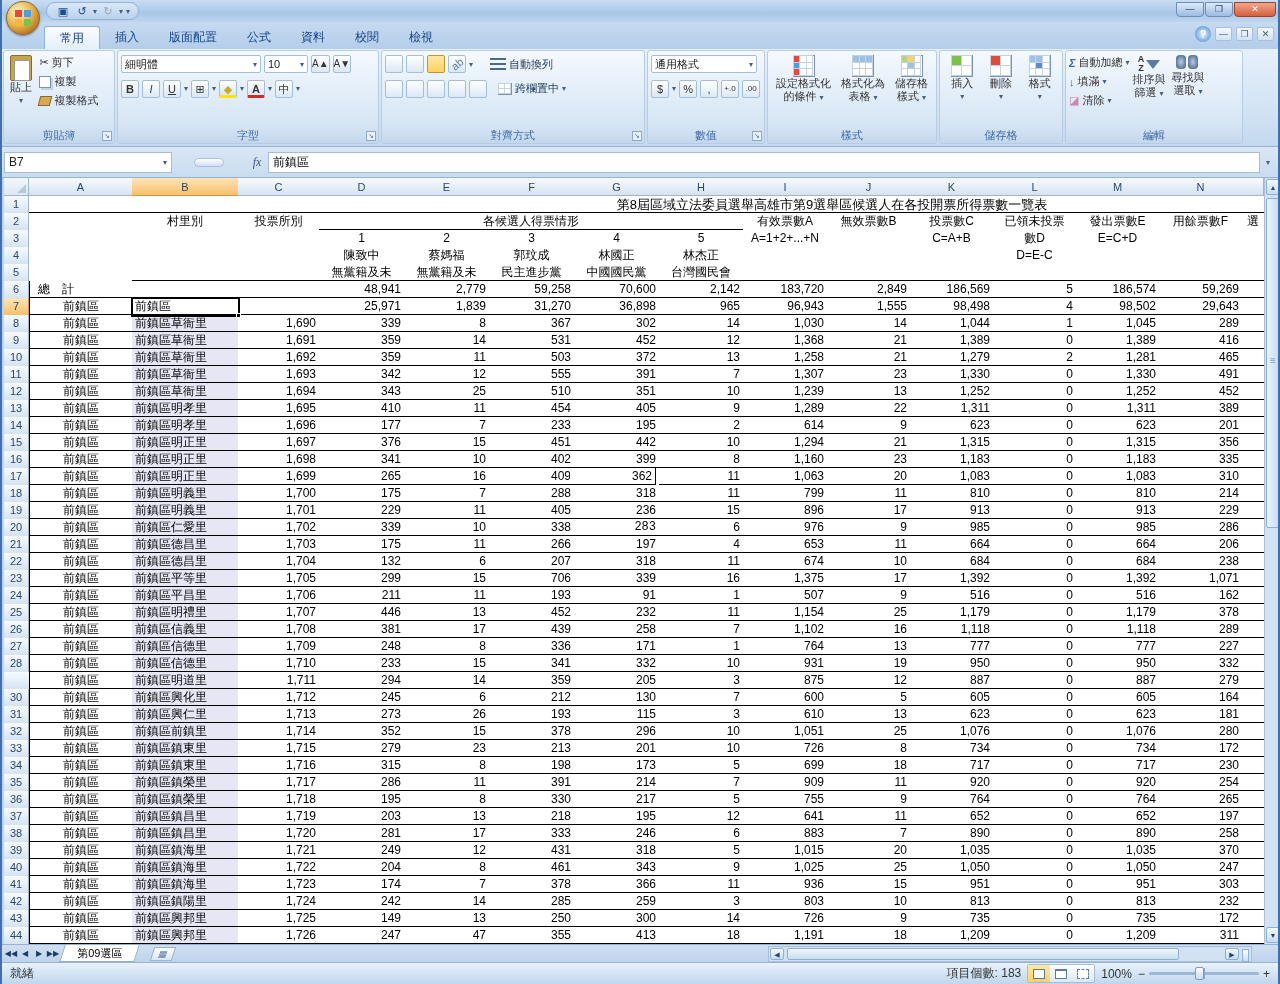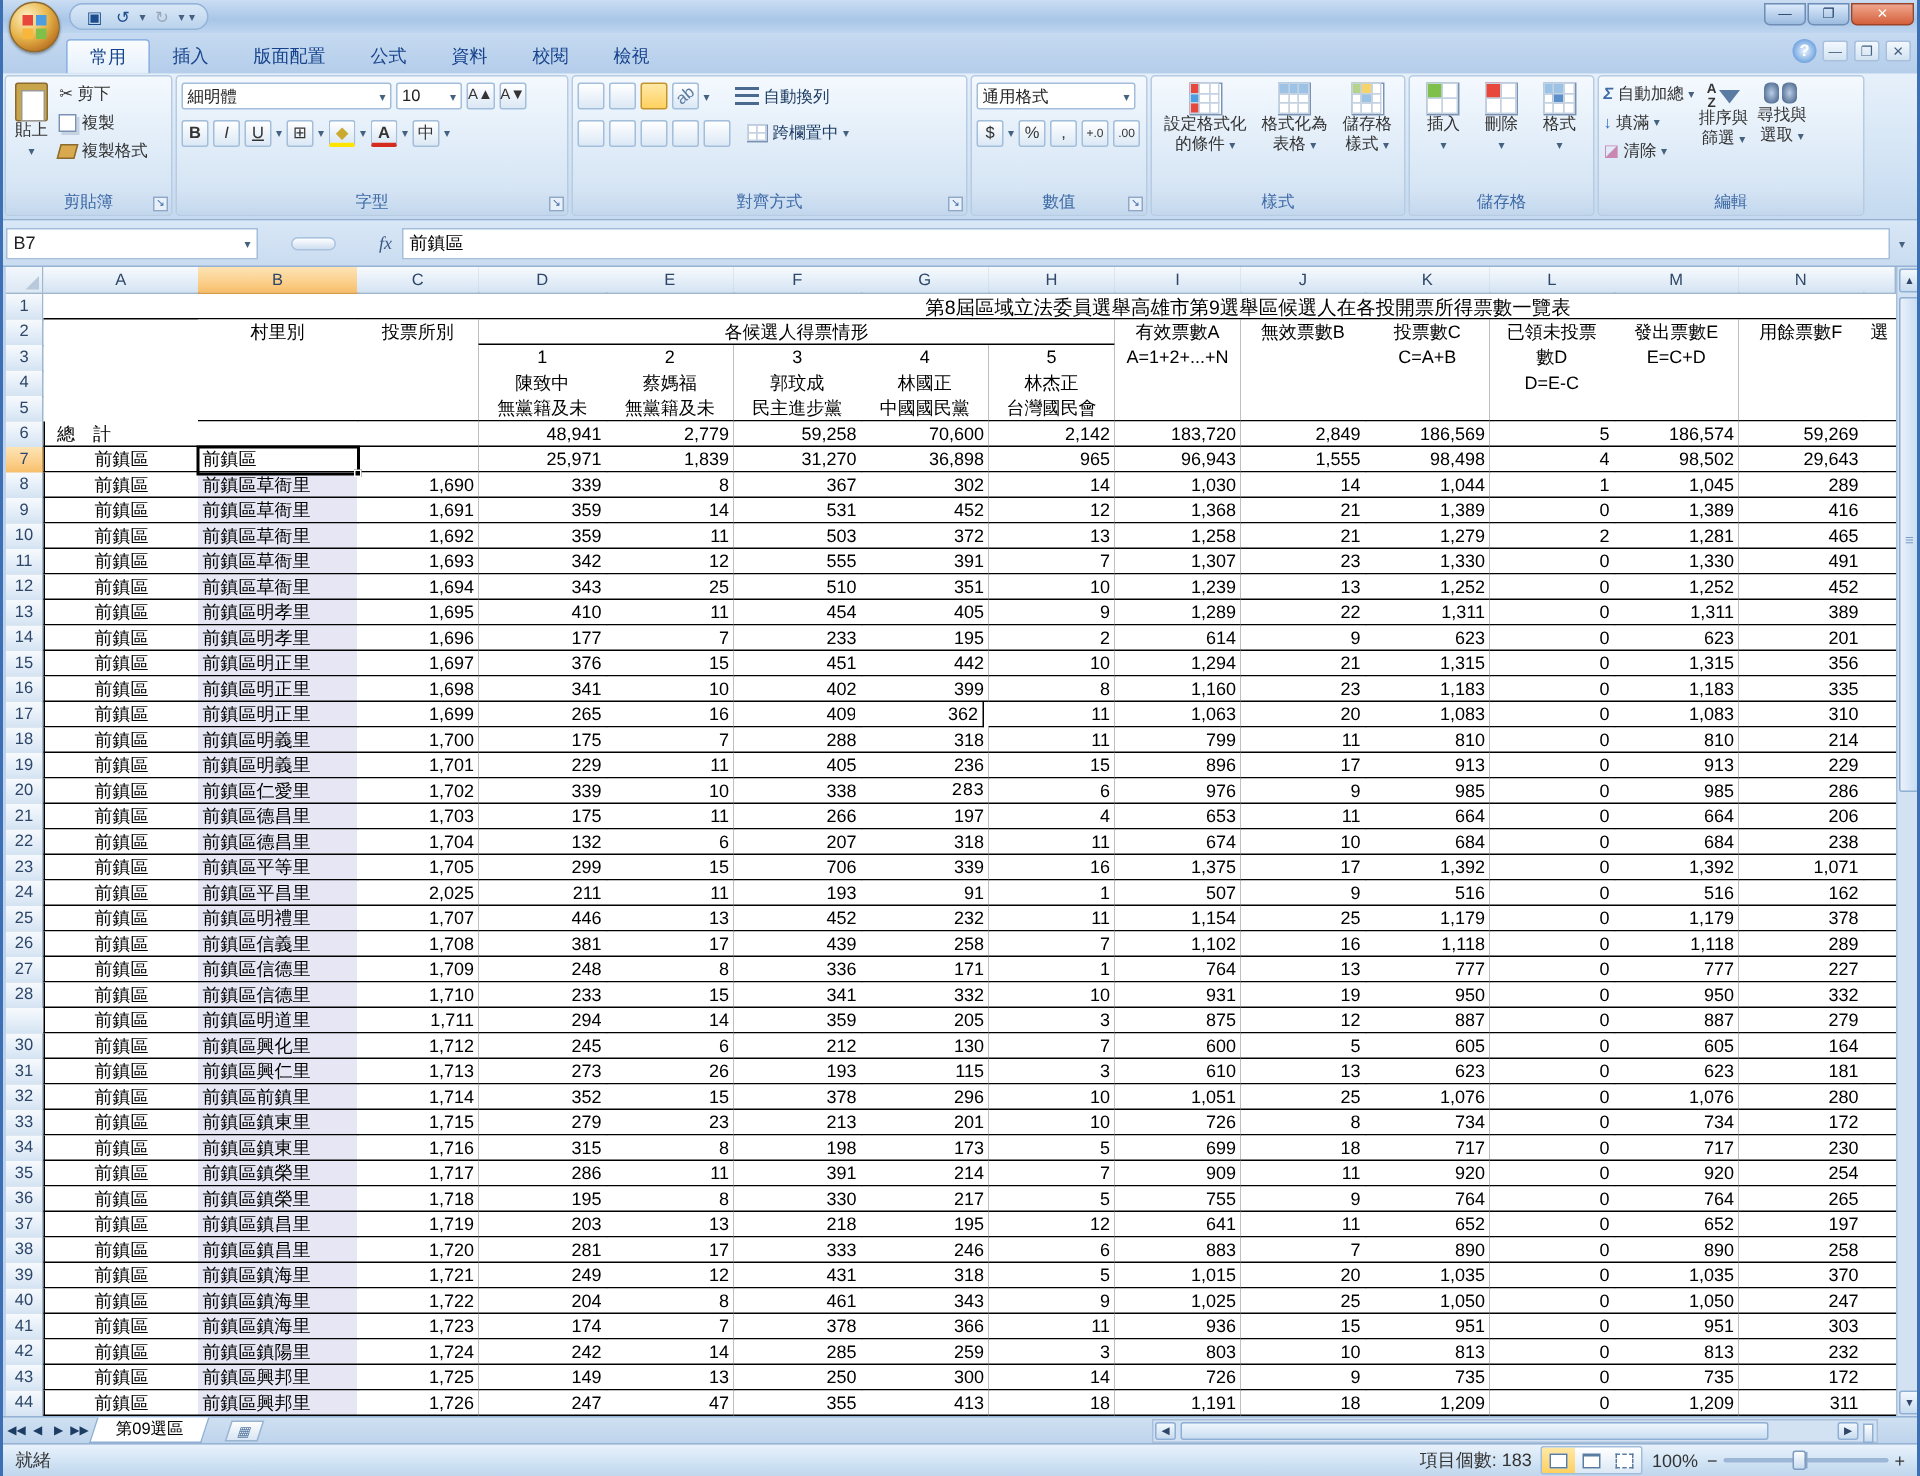--- a/index.html
+++ b/index.html
@@ -837,21 +837,21 @@
       <div class="cell num" style="left: 655px; top: 392px; width: 85px; height: 17px;">16</div>
       <div class="cell num" style="left: 739px; top: 392px; width: 85px; height: 17px;">1,375</div>
       <div class="cell num" style="left: 823px; top: 392px; width: 84px; height: 17px;">17</div>
       <div class="cell num" style="left: 906px; top: 392px; width: 84px; height: 17px;">1,392</div>
       <div class="cell num" style="left: 989px; top: 392px; width: 84px; height: 17px;">0</div>
       <div class="cell num" style="left: 1072px; top: 392px; width: 84px; height: 17px;">1,392</div>
       <div class="cell num" style="left: 1155px; top: 392px; width: 84px; height: 17px;">1,071</div>
       <div class="cell" style="left: 1238px; top: 392px; width: 22px; height: 17px; border-right: none;"></div>
       <div class="cell ctr bl" style="left: 25px; top: 409px; width: 104px; height: 17px;">前鎮區</div>
       <div class="cell lft fillB" style="left: 128px; top: 409px; width: 107px; height: 17px;">前鎮區平昌里</div>
-      <div class="cell num" style="left: 234px; top: 409px; width: 82px; height: 17px;">2,025</div>
+      <div class="cell num" style="left: 234px; top: 409px; width: 82px; height: 17px;">1,706</div>
       <div class="cell num" style="left: 315px; top: 409px; width: 86px; height: 17px;">211</div>
       <div class="cell num" style="left: 400px; top: 409px; width: 86px; height: 17px;">11</div>
       <div class="cell num" style="left: 485px; top: 409px; width: 86px; height: 17px;">193</div>
       <div class="cell num" style="left: 570px; top: 409px; width: 86px; height: 17px;">91</div>
       <div class="cell num" style="left: 655px; top: 409px; width: 85px; height: 17px;">1</div>
       <div class="cell num" style="left: 739px; top: 409px; width: 85px; height: 17px;">507</div>
       <div class="cell num" style="left: 823px; top: 409px; width: 84px; height: 17px;">9</div>
       <div class="cell num" style="left: 906px; top: 409px; width: 84px; height: 17px;">516</div>
       <div class="cell num" style="left: 989px; top: 409px; width: 84px; height: 17px;">0</div>
       <div class="cell num" style="left: 1072px; top: 409px; width: 84px; height: 17px;">516</div>

